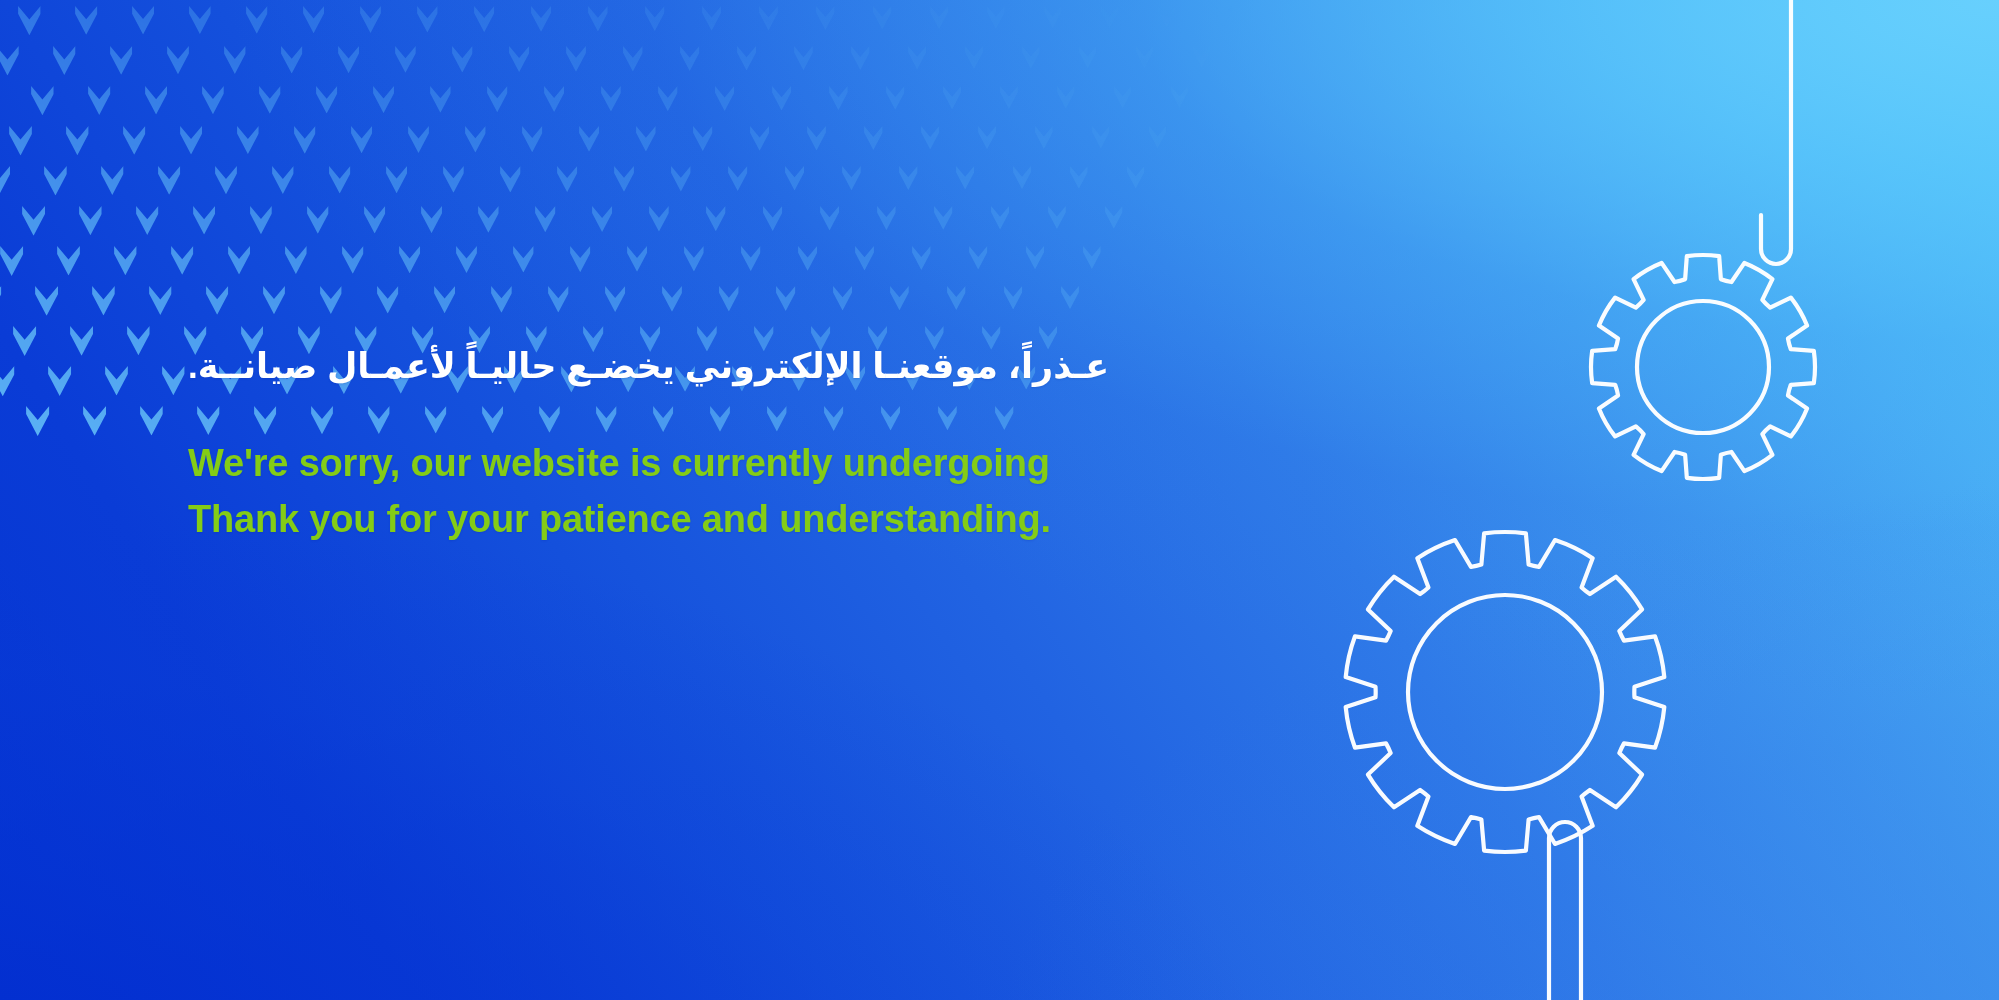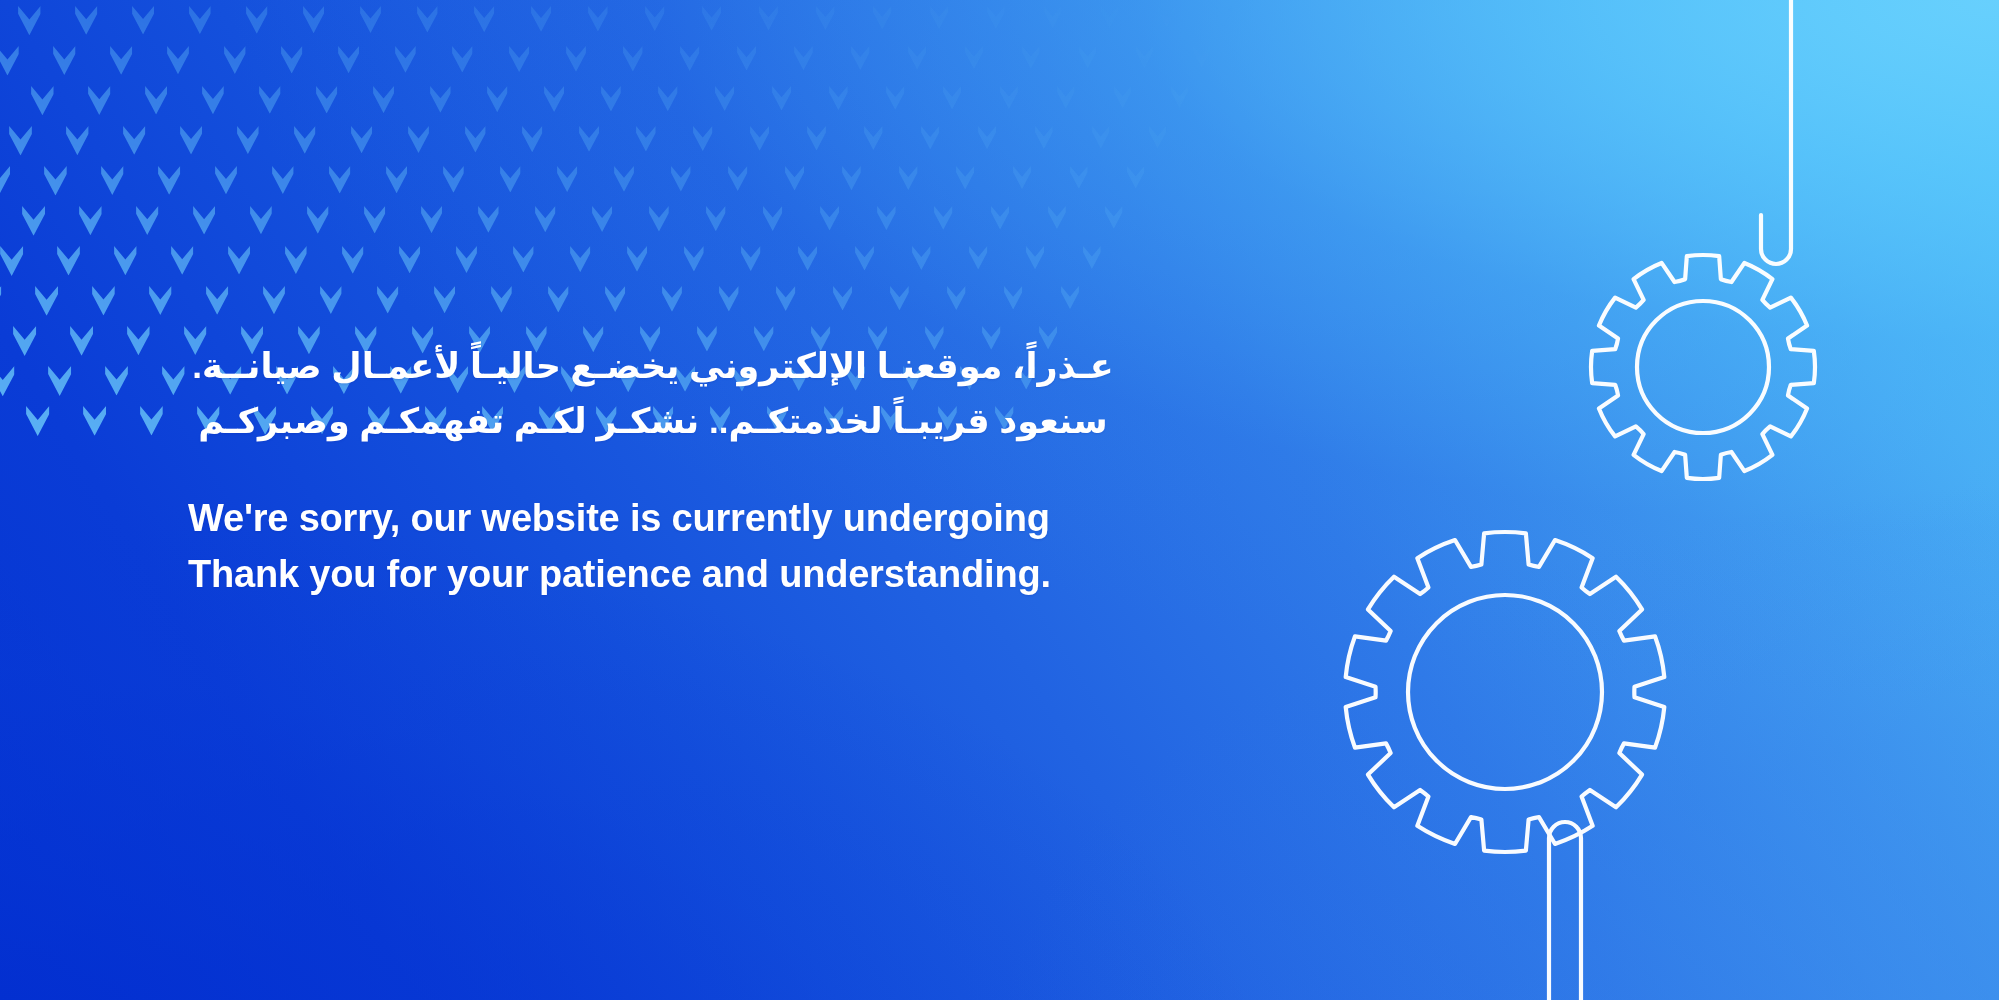--- a/index.html
+++ b/index.html
@@ -89,36 +89,36 @@
   
   .copy {
     position: absolute;
     left: 188px;
     top: 338px;
     width: 1000px;
   }
 
   .arabic-block {
     direction: rtl;
-    text-align: center;
+    text-align: left;
     unicode-bidi: isolate;
     color: #ffffff;
     font-weight: 700;
     font-size: 35px;
     line-height: 55px;
     letter-spacing: 0px;
     width: 930px;
     margin-left: 0;
     text-shadow: 0 1px 2px rgba(4,40,160,0.18);
   }
   .arabic-line { display: block; white-space: nowrap; }
 
   .english-block {
     margin-top: 42px;
-    color: #ffffff;
+    color: #84cc16;
     font-weight: 700;
     font-size: 38px;
     line-height: 56px;
     letter-spacing: -0.2px;
     text-shadow: 0 1px 2px rgba(4,40,160,0.18);
   }
   .english-line { display: block; white-space: nowrap; }
 </style>
 </head>
 <body>
@@ -382,21 +382,20 @@
       <circle id="gearLargeHub" cx="606" cy="692" r="97"></circle>
       <path id="stemUp" d="M892,-10 L892,249 a15,15 0 0 1 -30,0 L862,215"></path>
       <path id="stemDown" d="M650,1010 L650,838 a16,16 0 0 1 32,0 L682,1010"></path>
     </g>
   </svg>
 
   <div class="copy">
 
     <div class="arabic-block" lang="ar" dir="rtl">
       <span class="arabic-line">عـذراً، موقعنـا الإلكتروني يخضـع حاليـاً لأعمـال صيانــة.</span>
-      <span class="arabic-line">سنعود قريبـاً لخدمتكـم.. نشكـر لكـم تفهمكـم وصبركـم</span>
     </div>
 
     <div class="english-block" lang="en" dir="ltr">
       <span class="english-line">We're sorry, our website is currently undergoing</span>
       <span class="english-line">Thank you for your patience and understanding.</span>
     </div>
 
   </div>
 
 </div>

